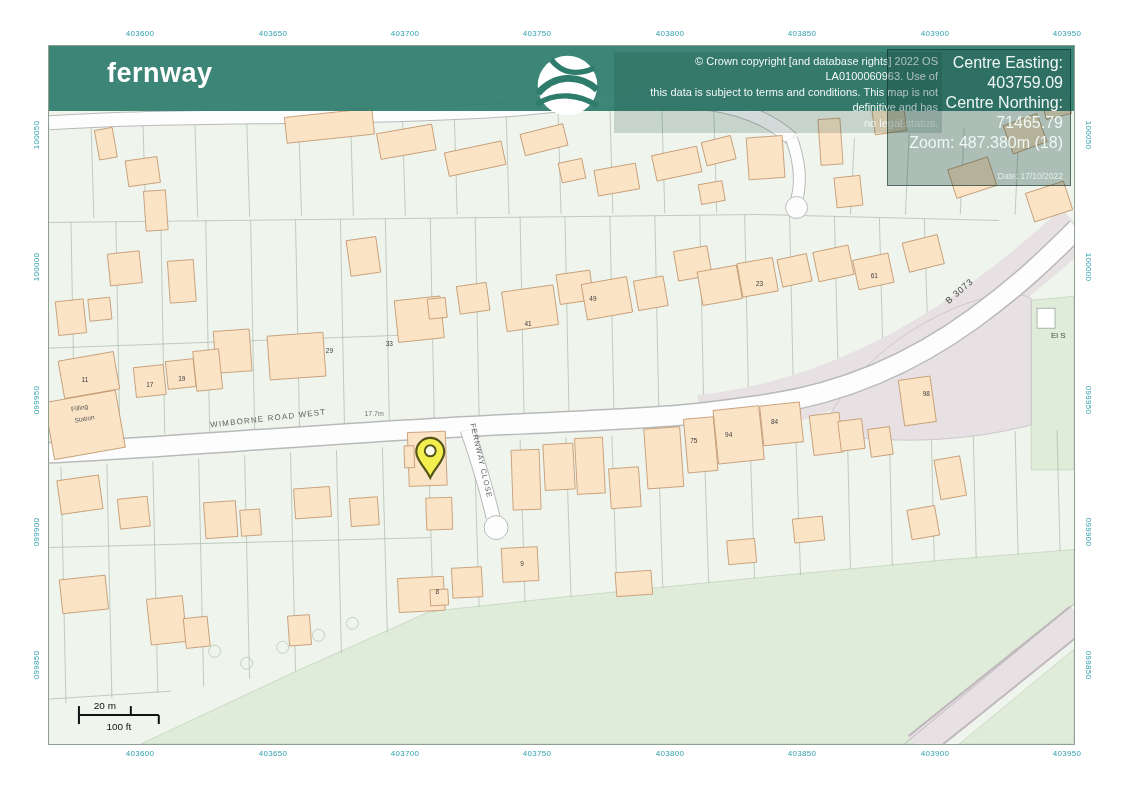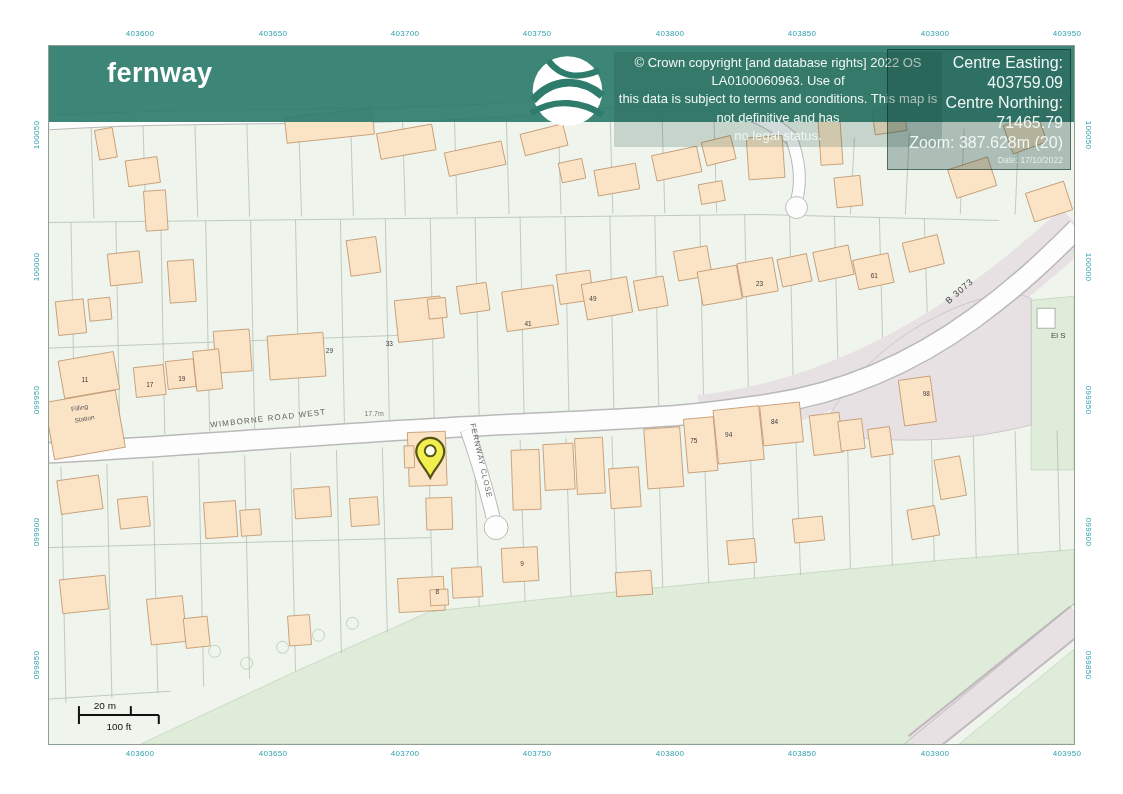--- a/index.html
+++ b/index.html
@@ -11,33 +11,33 @@
        border:1px solid #8f9f92;box-sizing:border-box;background:var(--mapbg,#eff5ed);}
   .map svg{display:block;width:100%;height:100%;}
 
   
   .grid-label{position:absolute;font-size:8px;color:var(--grid-label,#2f9fae);
               transform:translate(-50%,-50%);white-space:nowrap;letter-spacing:.3px;}
   .grid-label.vl{transform:translate(-50%,-50%) rotate(-90deg);}
   .grid-label.vr{transform:translate(-50%,-50%) rotate(90deg);}
 
   
-  .banner{position:absolute;left:0;top:0;right:0;height:76px;
+  .banner{position:absolute;left:0;top:0;right:0;height:65px;
           background:rgba(46,124,108,0.92);color:#fff;}
   .banner .brand{position:absolute;left:58px;top:12px;font-size:27px;font-weight:700;
                  letter-spacing:.5px;color:#fff;}
   .logo{position:absolute;left:6px;top:7px;width:50px;height:50px;}
-  .copyright{position:absolute;left:565px;top:6px;width:320px;text-align:center;
-             font-size:13px;line-height:1.4;color:#f0f8f5;white-space:pre-line;
+  .copyright{position:absolute;left:565px;top:6px;width:320px;text-align:right;
+             font-size:11px;line-height:1.4;color:#f0f8f5;white-space:pre-line;
              background:rgba(16,64,55,0.18);padding:2px 4px;border-radius:1px;}
   .info-panel{position:absolute;right:3px;top:3px;width:168px;text-align:right;
               background:rgba(16,64,55,0.30);border:1px solid rgba(8,40,34,0.55);
               padding:3px 7px 4px 7px;}
   .info-panel .line{font-size:16px;line-height:1.25;color:#eef7f4;}
-  .info-panel .date{font-size:8.5px;margin-top:2px;color:#e2efeb;}
+  .info-panel .date{font-size:8.5px;margin-top:18px;color:#e2efeb;}
 
   
   .parcel{stroke:#a9b4a6;stroke-width:.7;fill:none;opacity:.95;}
   .bld{fill:var(--bfill,#fbe4c6);stroke:var(--bstroke,#c0936a);stroke-width:.8;}
   .field{fill:var(--field,#dfecd9);stroke:#b9cbb2;stroke-width:.6;}
   .road-casing{fill:none;stroke:#b9b9b9;stroke-width:22;}
   .road-fill{fill:none;stroke:#fdfdfd;stroke-width:19;}
   .corridor{fill:none;stroke:var(--corridor,#e8e1e4);stroke-width:46;}
   .carpark{fill:var(--corridor,#e8e1e4);stroke:#c6bec6;stroke-width:.8;}
   .roadtxt{fill:#5d635d;font-size:8px;letter-spacing:1.2px;}
@@ -320,18 +320,18 @@
         <path d="M1,38 C16,28 34,31 46,39" stroke="rgba(46,124,108,1)" stroke-width="4" fill="none"></path>
         <path d="M12,5 C20,15 30,17 44,11" stroke="rgba(46,124,108,1)" stroke-width="4" fill="none"></path>
       </svg>
       <div class="brand">fernway</div>
       <div class="copyright" id="copyright">© Crown copyright [and database rights] 2022 OS LA0100060963. Use of
 this data is subject to terms and conditions. This map is not definitive and has
 no legal status.</div>
       <div class="info-panel">
         <div class="line">Centre Easting: 403759.09</div>
         <div class="line">Centre Northing: 71465.79</div>
-        <div class="line">Zoom: 387.628m (20)</div>
+        <div class="line">Zoom: 487.380m (18)</div>
         <div class="date">Date: 17/10/2022</div>
       </div>
     </div>
   </div>
 </div>
 
 </body></html>

